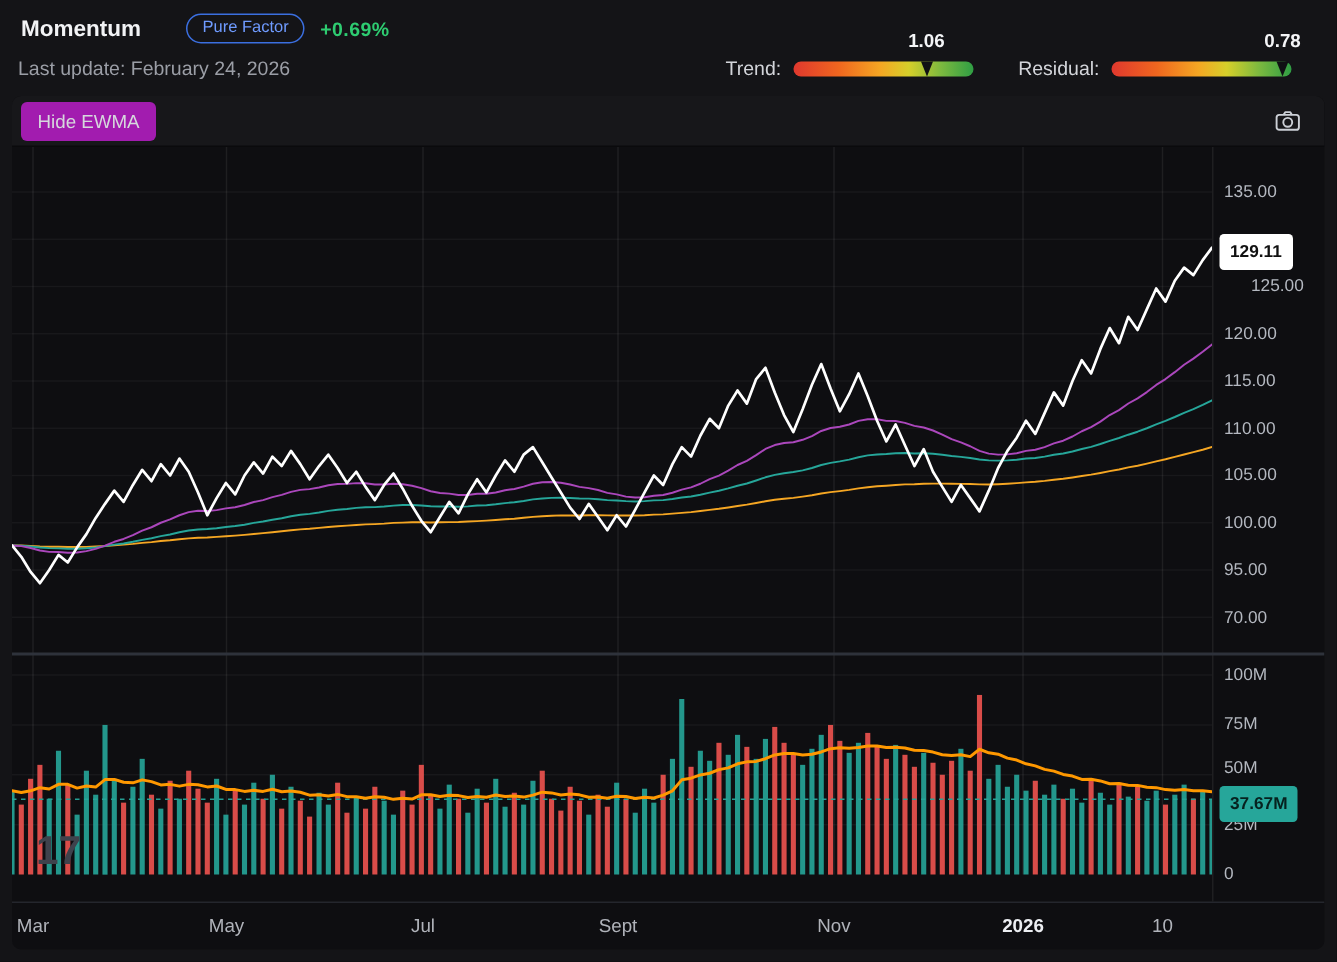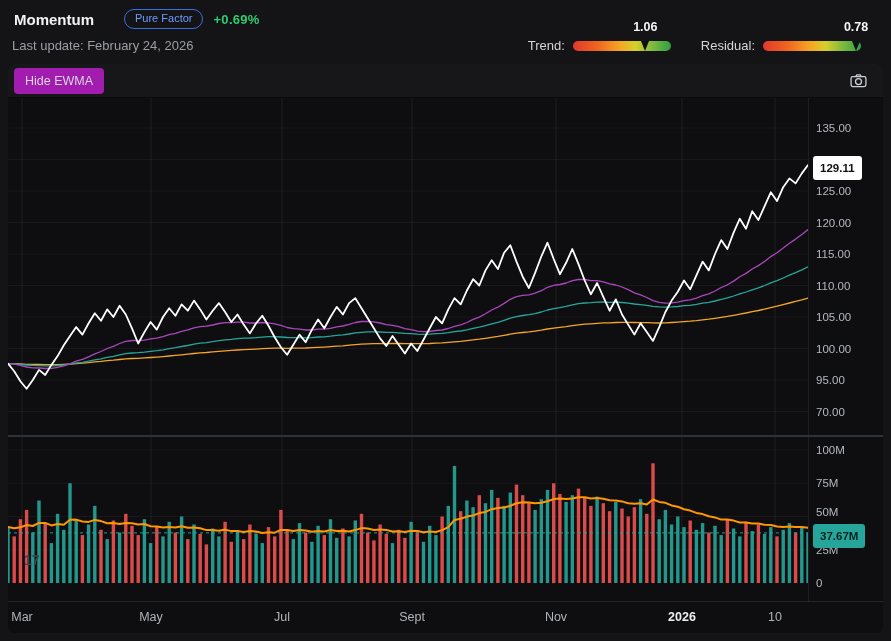--- a/index.html
+++ b/index.html
@@ -13,21 +13,21 @@
   header{position:absolute;top:0;left:0;right:0;height:64px;}
   .title-row{position:absolute;left:14px;top:9px;display:flex;align-items:center;gap:10px;justify-content:center;}
   .title-row h1{font-size:15px;margin:0;color:#f2f3f5;font-weight:700;}
   .badge{font-size:11px;color:var(--badge);border:1px solid var(--badge-border);
          border-radius:999px;padding:2px 10px 3px;line-height:1.2;margin-left:20px;}
   .change{font-size:13px;font-weight:700;color:var(--green);letter-spacing:.3px;}
   .last-update{position:absolute;left:12px;top:38px;font-size:13px;color:#9b9ea6;}
   .header-right{position:absolute;right:30px;top:38px;display:flex;gap:30px;}
   .indicator{display:flex;align-items:center;gap:8px;}
   .ind-label{font-size:13px;color:#d3d5da;}
-  .grad-bar{position:relative;width:98px;height:10px;border-radius:5px;
+  .grad-bar{position:relative;width:120px;height:10px;border-radius:5px;
     background:linear-gradient(90deg,#e0382e 0%,#f0661f 25%,#f5a623 48%,#d6cf2a 64%,#7cb93f 82%,#2f9e44 100%);}
   .ind-value{position:absolute;top:-21px;transform:translateX(-50%);
     font-size:12.5px;font-weight:700;color:#f4f5f7;white-space:nowrap;}
   .marker{position:absolute;top:0;transform:translateX(-50%);width:0;height:0;
     border-left:4px solid transparent;border-right:4px solid transparent;
     border-top:10px solid #101114;}
   
   .chart-card{position:absolute;left:8px;top:64px;width:875px;height:569px;
     background:#0e0e11;border-radius:6px;overflow:hidden;}
   .toolbar{position:absolute;top:0;left:0;right:0;height:34px;background:#17171a;
@@ -52,21 +52,21 @@
   .tick{position:absolute;left:7px;font-size:11.5px;color:#b4b8c0;height:16px;line-height:16px;}
   .pill{position:absolute;left:4px;padding:5px 7px;border-radius:3px;
     font-size:11.5px;font-weight:700;height:14px;line-height:14px;z-index:5;}
   .pill.price{background:#ffffff;color:#111;}
   .pill.volume{background:var(--teal);color:#06221f;}
   .time-axis{position:absolute;left:0;top:537px;width:875px;height:32px;
     border-top:1px solid #24262d;cursor:ew-resize;}
   .tlabel{position:absolute;top:8px;width:48px;margin-left:-24px;text-align:center;
     font-size:12.5px;color:#b0b3ba;}
   .tlabel.highlight{color:#eceef2;font-weight:700;}
-  .watermark{position:absolute;left:16px;top:488px;font-size:14px;font-weight:700;
+  .watermark{position:absolute;left:16px;top:488px;font-size:27px;font-weight:700;
     color:#3e424c;z-index:3;}
 </style>
 </head>
 <body>
 
 <div class="app">
 
   <header>
     <div class="title-row">
       <h1>Momentum</h1>
@@ -264,21 +264,21 @@
           <path d="M0.0,265.6L6.2,265.7L12.4,265.9L18.6,266.3L24.8,266.5L31.0,266.5L37.2,266.7L43.4,266.7L49.6,266.6L55.8,266.3L62.0,266.0L68.2,265.5L74.4,265.1L80.6,264.6L86.8,263.9L93.0,263.4L99.2,262.7L105.4,262.2L111.6,261.5L117.8,260.9L124.0,260.5L130.2,260.3L136.4,259.9L142.6,259.5L148.8,259.1L155.0,258.6L161.2,258.0L167.4,257.4L173.6,256.8L179.8,256.2L186.0,255.5L192.2,254.9L198.4,254.5L204.7,253.9L210.9,253.3L217.1,252.8L223.3,252.4L229.5,252.0L235.7,251.6L241.9,251.4L248.1,251.1L254.3,250.6L260.5,250.4L266.7,250.2L272.9,250.2L279.1,250.3L285.3,250.2L291.5,250.1L297.7,250.0L303.9,249.7L310.1,249.4L316.3,249.1L322.5,248.7L328.7,248.2L334.9,247.8L341.1,247.2L347.3,246.6L353.5,246.2L359.7,245.8L365.9,245.6L372.1,245.6L378.3,245.6L384.5,245.5L390.7,245.5L396.9,245.6L403.1,245.6L409.3,245.7L415.5,245.7L421.7,245.5L427.9,245.1L434.1,244.9L440.3,244.4L446.5,243.9L452.7,243.4L458.9,242.7L465.1,241.9L471.3,241.2L477.5,240.3L483.7,239.3L489.9,238.4L496.1,237.3L502.3,236.2L508.5,235.2L514.7,234.5L520.9,233.9L527.1,233.1L533.3,232.2L539.5,231.0L545.7,230.1L551.9,229.4L558.1,228.6L564.3,227.6L570.5,226.8L576.7,226.2L582.9,225.8L589.1,225.3L595.3,224.9L601.6,224.8L607.8,224.5L614.0,224.4L620.2,224.4L626.4,224.5L632.6,224.6L638.8,224.7L645.0,224.9L651.2,225.0L657.4,224.8L663.6,224.5L669.8,224.1L676.0,223.6L682.2,223.2L688.4,222.6L694.6,221.8L700.8,221.2L707.0,220.3L713.2,219.3L719.4,218.4L725.6,217.3L731.8,216.1L738.0,215.0L744.2,213.6L750.4,212.5L756.6,211.1L762.8,209.6L769.0,208.2L775.2,206.6L781.4,205.0L787.6,203.4L793.8,201.8L800.0,200.0" fill="none" stroke="#f5a623" stroke-width="1.3" stroke-linejoin="round" stroke-linecap="round"></path>
           <path d="M0.0,265.6L6.2,265.8L12.4,266.3L18.6,267.0L24.8,267.4L31.0,267.6L37.2,267.8L43.4,267.8L49.6,267.5L55.8,267.0L62.0,266.1L68.2,265.1L74.4,264.3L80.6,263.2L86.8,261.9L93.0,260.8L99.2,259.4L105.4,258.3L111.6,256.8L117.8,255.7L124.0,255.0L130.2,254.7L136.4,254.2L142.6,253.3L148.8,252.7L155.0,251.8L161.2,250.6L167.4,249.7L173.6,248.5L179.8,247.5L186.0,246.2L192.2,245.2L198.4,244.6L204.7,243.7L210.9,242.6L217.1,241.8L223.3,241.3L229.5,240.6L235.7,240.2L241.9,240.1L248.1,239.7L254.3,239.1L260.5,238.7L266.7,238.7L272.9,239.0L279.1,239.5L285.3,239.7L291.5,239.7L297.7,239.8L303.9,239.6L310.1,239.0L316.3,238.8L322.5,238.2L328.7,237.4L334.9,236.8L341.1,236.0L347.3,234.9L353.5,234.3L359.7,233.9L365.9,233.8L372.1,234.0L378.3,234.3L384.5,234.4L390.7,234.8L396.9,235.4L403.1,235.7L409.3,236.1L415.5,236.3L421.7,236.1L427.9,235.6L434.1,235.4L440.3,234.7L446.5,233.7L452.7,233.0L458.9,231.8L465.1,230.4L471.3,229.2L477.5,227.6L483.7,225.8L489.9,224.3L496.1,222.3L502.3,220.2L508.5,218.6L514.7,217.5L520.9,216.7L527.1,215.6L533.3,214.0L539.5,212.0L545.7,210.6L551.9,209.6L558.1,208.4L564.3,206.8L570.5,205.6L576.7,205.0L582.9,204.7L589.1,204.2L595.3,204.0L601.6,204.3L607.8,204.2L614.0,204.5L620.2,205.2L626.4,206.0L632.6,206.6L638.8,207.3L645.0,208.3L651.2,208.9L657.4,209.1L663.6,208.9L669.8,208.5L676.0,207.7L682.2,207.3L688.4,206.4L694.6,205.2L700.8,204.3L707.0,203.0L713.2,201.3L719.4,199.9L725.6,198.0L731.8,195.9L738.0,194.0L744.2,191.8L750.4,189.8L756.6,187.5L762.8,184.9L769.0,182.6L775.2,180.0L781.4,177.2L787.6,174.7L793.8,171.9L800.0,168.9" fill="none" stroke="#26a69a" stroke-width="1.3" stroke-linejoin="round" stroke-linecap="round"></path>
           <path d="M0.0,265.6L6.2,266.1L12.4,267.3L18.6,269.0L24.8,269.9L31.0,270.0L37.2,270.5L43.4,270.3L49.6,269.4L55.8,267.9L62.0,265.8L68.2,263.2L74.4,261.3L80.6,258.8L86.8,255.8L93.0,253.5L99.2,250.5L105.4,248.3L111.6,245.5L117.8,243.4L124.0,242.5L130.2,242.7L136.4,242.1L142.6,240.9L148.8,240.2L155.0,238.7L161.2,236.7L167.4,235.4L173.6,233.4L179.8,231.9L186.0,229.9L192.2,228.6L198.4,228.1L204.7,227.0L210.9,225.5L217.1,224.7L223.3,224.6L229.5,224.1L235.7,224.2L241.9,225.0L248.1,225.0L254.3,224.5L260.5,224.8L266.7,225.8L272.9,227.4L279.1,229.5L285.3,230.7L291.5,231.1L297.7,232.0L303.9,232.0L310.1,231.2L316.3,231.2L322.5,230.3L328.7,228.8L334.9,228.0L341.1,226.4L347.3,224.5L353.5,223.5L359.7,223.3L365.9,223.8L372.1,225.0L378.3,226.6L384.5,227.4L390.7,228.7L396.9,230.6L403.1,231.6L409.3,233.1L415.5,233.7L421.7,233.5L427.9,232.5L434.1,232.0L440.3,230.5L446.5,228.4L452.7,226.9L458.9,224.5L465.1,221.4L471.3,219.1L477.5,215.8L483.7,212.0L489.9,209.2L496.1,205.4L502.3,201.3L508.5,198.7L514.7,197.3L520.9,196.8L527.1,195.2L533.3,192.7L539.5,189.3L545.7,187.3L551.9,186.5L558.1,185.0L564.3,182.6L570.5,181.5L576.7,181.5L582.9,182.6L589.1,182.7L595.3,183.9L601.6,185.9L607.8,187.0L614.0,189.0L620.2,191.7L626.4,194.8L632.6,196.9L638.8,199.5L645.0,202.6L651.2,204.4L657.4,205.1L663.6,204.9L669.8,204.2L676.0,202.6L682.2,201.8L688.4,200.1L694.6,197.6L700.8,195.8L707.0,193.0L713.2,189.5L719.4,186.8L725.6,183.1L731.8,178.7L738.0,175.4L744.2,171.0L750.4,167.6L756.6,163.4L762.8,158.6L769.0,154.7L775.2,150.1L781.4,145.2L787.6,141.1L793.8,136.5L800.0,131.6" fill="none" stroke="#ab47bc" stroke-width="1.3" stroke-linejoin="round" stroke-linecap="round"></path>
           <path d="M0.0,265.6L6.2,273.2L12.4,283.3L18.6,290.8L24.8,282.0L31.0,271.9L37.2,277.0L43.4,266.9L49.6,258.1L55.8,247.3L62.0,237.9L68.2,229.1L74.4,236.6L80.6,225.3L86.8,215.2L93.0,222.8L99.2,211.4L105.4,219.0L111.6,207.7L117.8,216.5L124.0,230.3L130.2,245.5L136.4,234.1L142.6,224.0L148.8,231.6L155.0,219.0L161.2,210.2L167.4,217.7L173.6,206.4L179.8,212.7L186.0,202.6L192.2,211.4L198.4,221.5L204.7,212.7L210.9,205.1L217.1,214.0L223.3,224.0L229.5,216.5L235.7,226.6L241.9,235.4L248.1,225.3L254.3,217.7L260.5,227.8L266.7,239.2L272.9,249.2L279.1,256.8L285.3,246.7L291.5,236.6L297.7,244.2L303.9,231.6L310.1,221.5L316.3,230.3L322.5,219.0L328.7,208.9L334.9,216.5L341.1,205.1L347.3,200.1L353.5,210.2L359.7,220.3L365.9,230.3L372.1,240.4L378.3,248.0L384.5,237.9L390.7,246.7L396.9,255.5L403.1,245.5L409.3,253.0L415.5,241.7L421.7,230.3L427.9,219.0L434.1,225.3L440.3,211.4L446.5,200.1L452.7,206.4L458.9,192.5L465.1,181.2L471.3,187.5L477.5,172.4L483.7,162.3L489.9,171.1L496.1,154.7L502.3,147.2L508.5,163.6L514.7,178.7L520.9,190.0L527.1,174.9L533.3,158.5L539.5,144.7L545.7,161.0L551.9,176.2L558.1,164.8L564.3,151.0L570.5,166.1L576.7,182.5L582.9,196.3L589.1,185.0L595.3,198.8L601.6,212.7L607.8,201.4L614.0,216.5L620.2,226.6L626.4,236.6L632.6,225.3L638.8,234.1L645.0,242.9L651.2,229.1L657.4,214.0L663.6,202.6L669.8,193.8L676.0,182.5L682.2,191.3L688.4,177.4L694.6,163.6L700.8,172.4L707.0,156.0L713.2,142.1L719.4,151.0L725.6,134.6L731.8,120.7L738.0,130.8L744.2,113.2L750.4,122.0L756.6,108.1L762.8,94.3L769.0,103.1L775.2,89.2L781.4,80.4L787.6,85.4L793.8,75.4L800.0,67.1" fill="none" stroke="#ffffff" stroke-width="1.8" stroke-linejoin="round" stroke-linecap="round"></path>
         </svg>
     </div>
 
     <div class="divider"></div>
     <div class="right-axis" id="right-axis">
         <div class="tick" style="top: 22px;">135.00</div>
-        <div class="tick" style="top: 85px;">125.00</div>
+        <div class="tick" style="top: 85px; margin-left: 18px;">125.00</div>
         <div class="tick" style="top: 116.5px;">120.00</div>
         <div class="tick" style="top: 148px;">115.00</div>
         <div class="tick" style="top: 179.5px;">110.00</div>
         <div class="tick" style="top: 211px;">105.00</div>
         <div class="tick" style="top: 242.5px;">100.00</div>
         <div class="tick" style="top: 274px;">95.00</div>
         <div class="tick" style="top: 305.5px;">70.00</div>
         <div class="tick" style="top: 344px;">100M</div>
         <div class="tick" style="top: 377.25px;">75M</div>
         <div class="tick" style="top: 406px;">50M</div>

